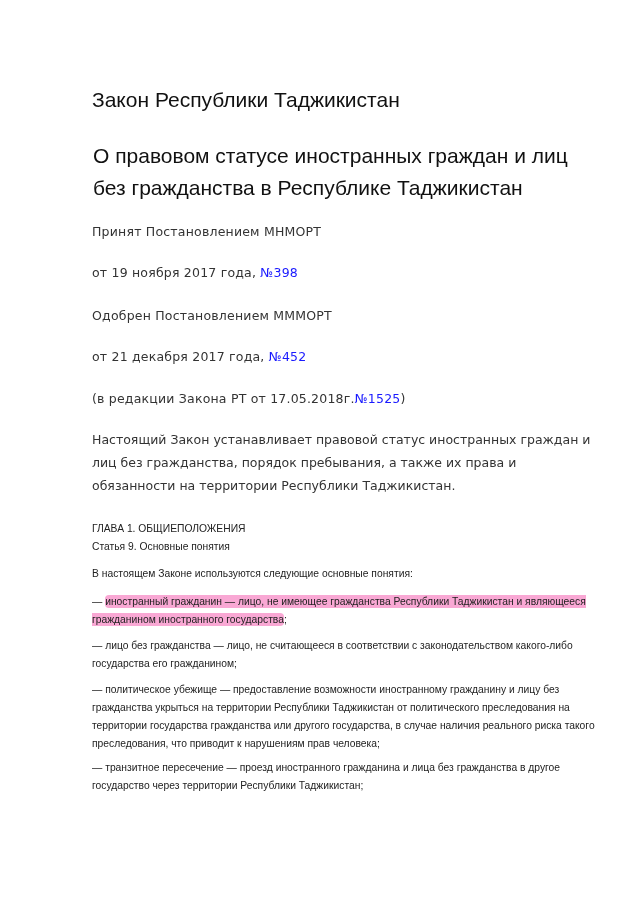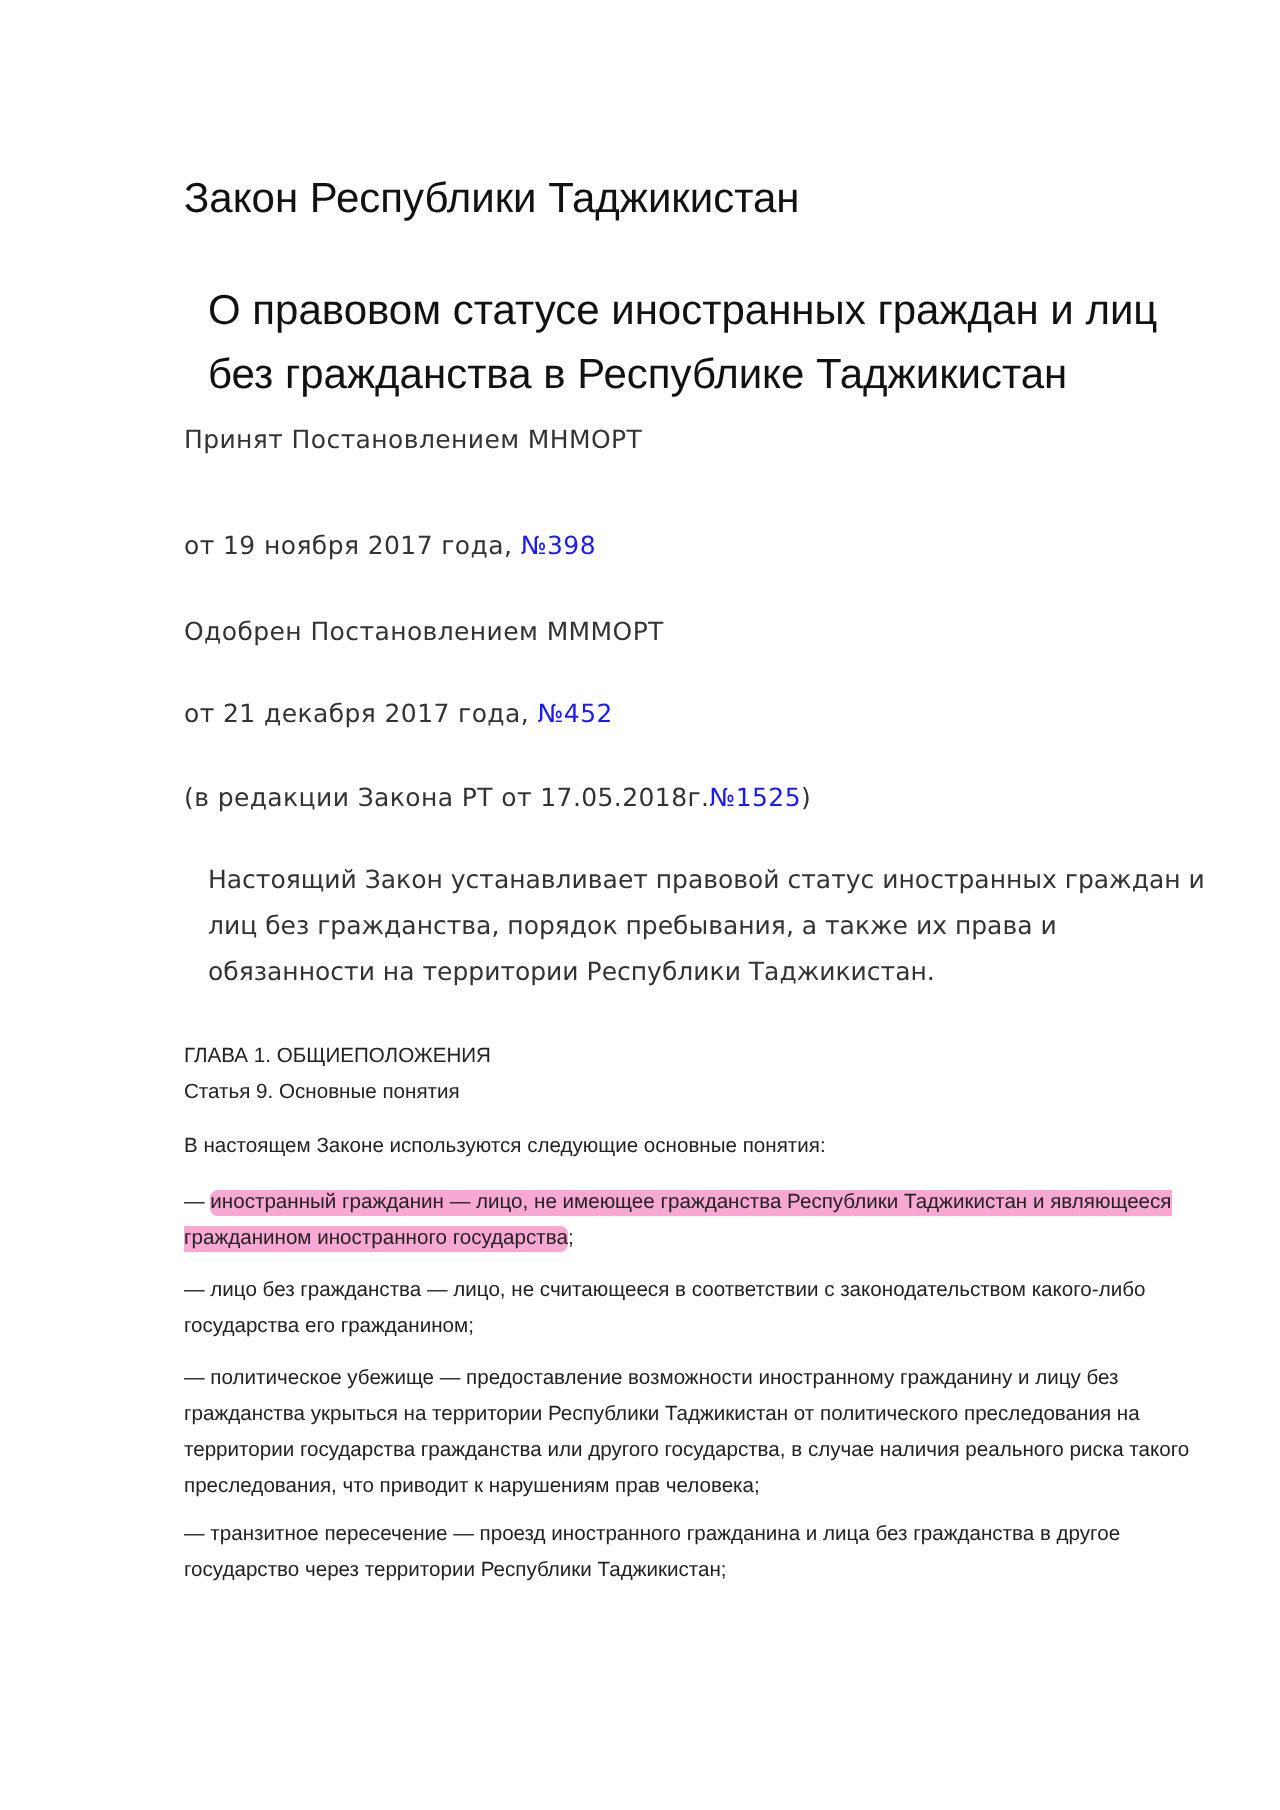--- a/index.html
+++ b/index.html
@@ -1,34 +1,34 @@
 <!DOCTYPE html>
 <html><head>
   <meta charset="utf-8">
   <style>
     html, body { margin: 0; padding: 0; background: #ffffff; }
     body { width: 640px; height: 905px; position: relative; overflow: hidden; color: #1a1a1a; }
     .page { position: absolute; left: 92px; top: 0; width: 500px; }
     .title1 { position: absolute; top: 88px; left: 0; font-family: "Liberation Sans", sans-serif; font-size: 21px; color: #111; white-space: nowrap; }
-    .title2 { position: absolute; top: 140px; left: 12px; width: 510px; font-family: "Liberation Sans", sans-serif; font-size: 21px; line-height: 32px; color: #111; }
+    .title2 { position: absolute; top: 140px; left: 1px; width: 510px; font-family: "Liberation Sans", sans-serif; font-size: 21px; line-height: 32px; color: #111; }
     .meta { position: absolute; left: 0; font-family: "DejaVu Sans", sans-serif; font-size: 12.5px; color: #333; white-space: nowrap; letter-spacing: 0.2px; }
     .link { color: #1a1aff; }
-    .intro { position: absolute; top: 428px; left: 12px; width: 505px; font-family: "DejaVu Sans", sans-serif; font-size: 12.5px; line-height: 23px; color: #333; }
+    .intro { position: absolute; top: 428px; left: 0; width: 505px; font-family: "DejaVu Sans", sans-serif; font-size: 12.5px; line-height: 23px; color: #333; }
     .small { position: absolute; left: 0; width: 505px; font-family: "Liberation Sans", sans-serif; font-size: 10.3px; color: #222; }
     .def { line-height: 18px; }
     .hl { background: #f9a8d4; border-radius: 4px; padding: 1px 0; }
   </style>
 </head>
 <body>
 
 <div class="page">
   <div class="title1">Закон Республики Таджикистан</div>
   <div class="title2">О правовом статусе иностранных граждан и лиц без гражданства в Республике Таджикистан</div>
 
-  <div class="meta" style="top:212px">
+  <div class="meta" style="top:224px">
     <span>Принят Постановлением МНМОРТ</span>
   </div>
   <div class="meta" style="top:265px">
     <span>от 19 ноября 2017 года, </span><span class="link">№398</span>
   </div>
   <div class="meta" style="top:308px">
     <span>Одобрен Постановлением МММОРТ</span>
   </div>
   <div class="meta" style="top:349px">
     <span>от 21 декабря 2017 года, </span><span class="link">№452</span>

